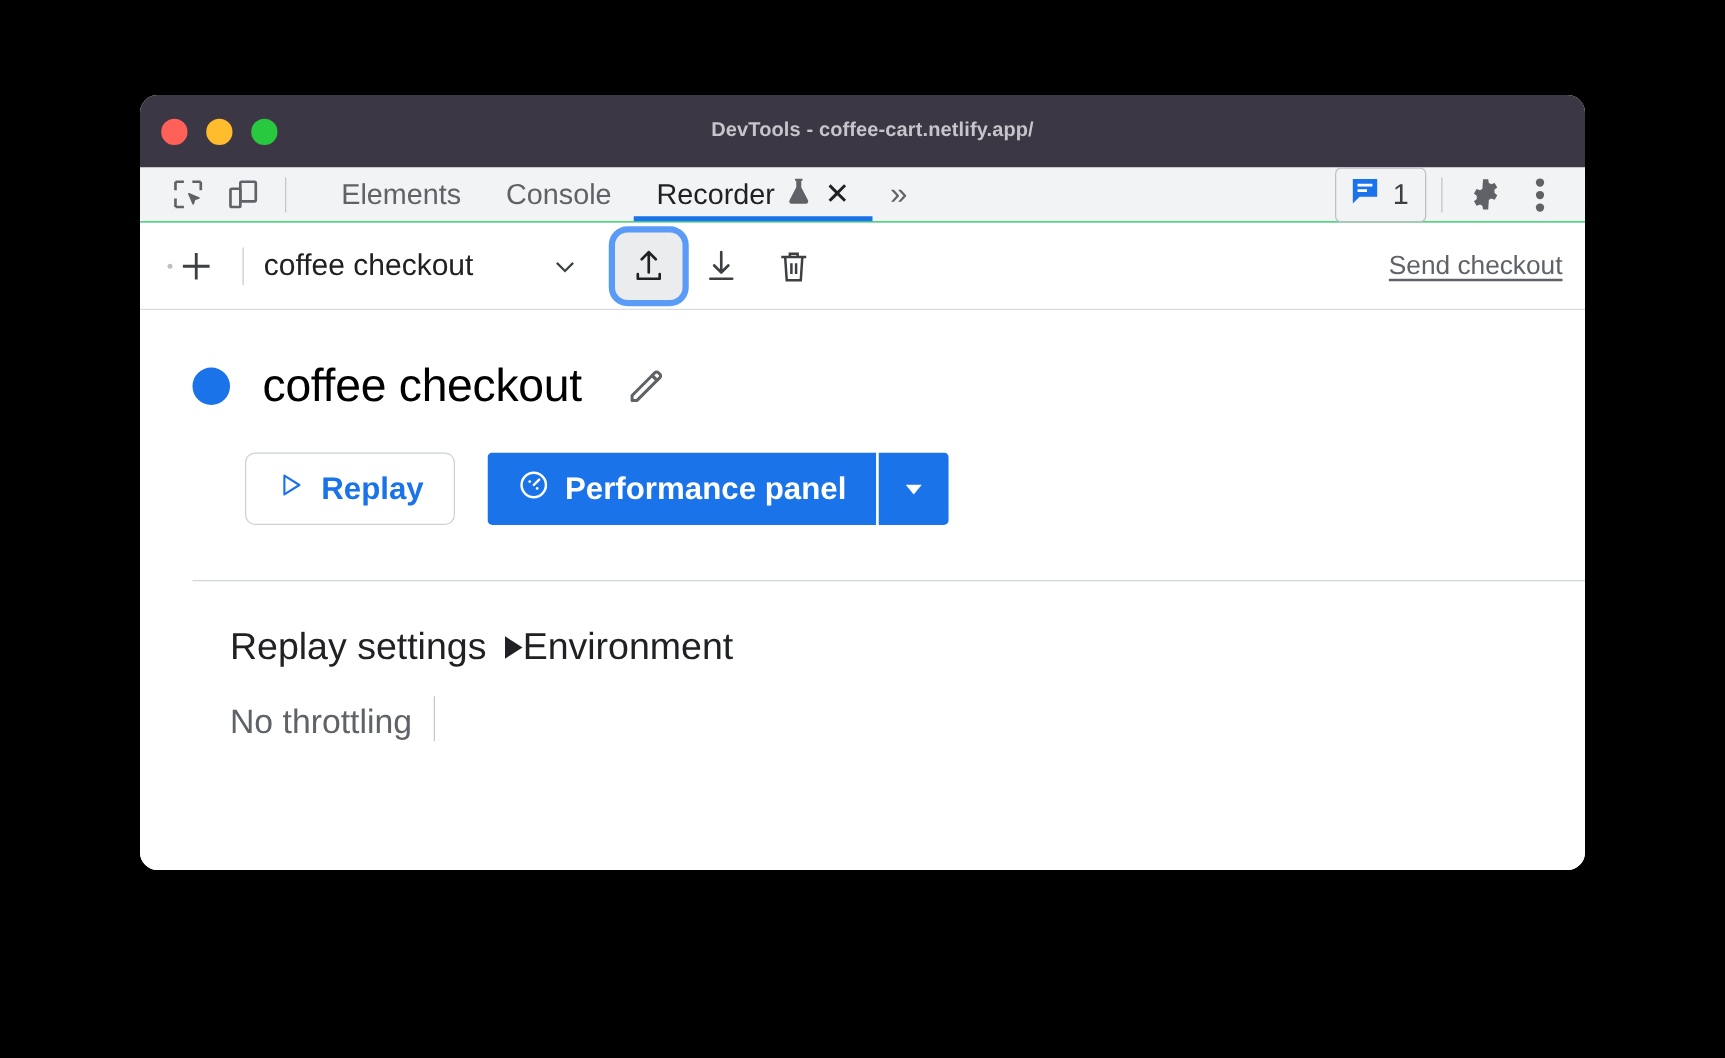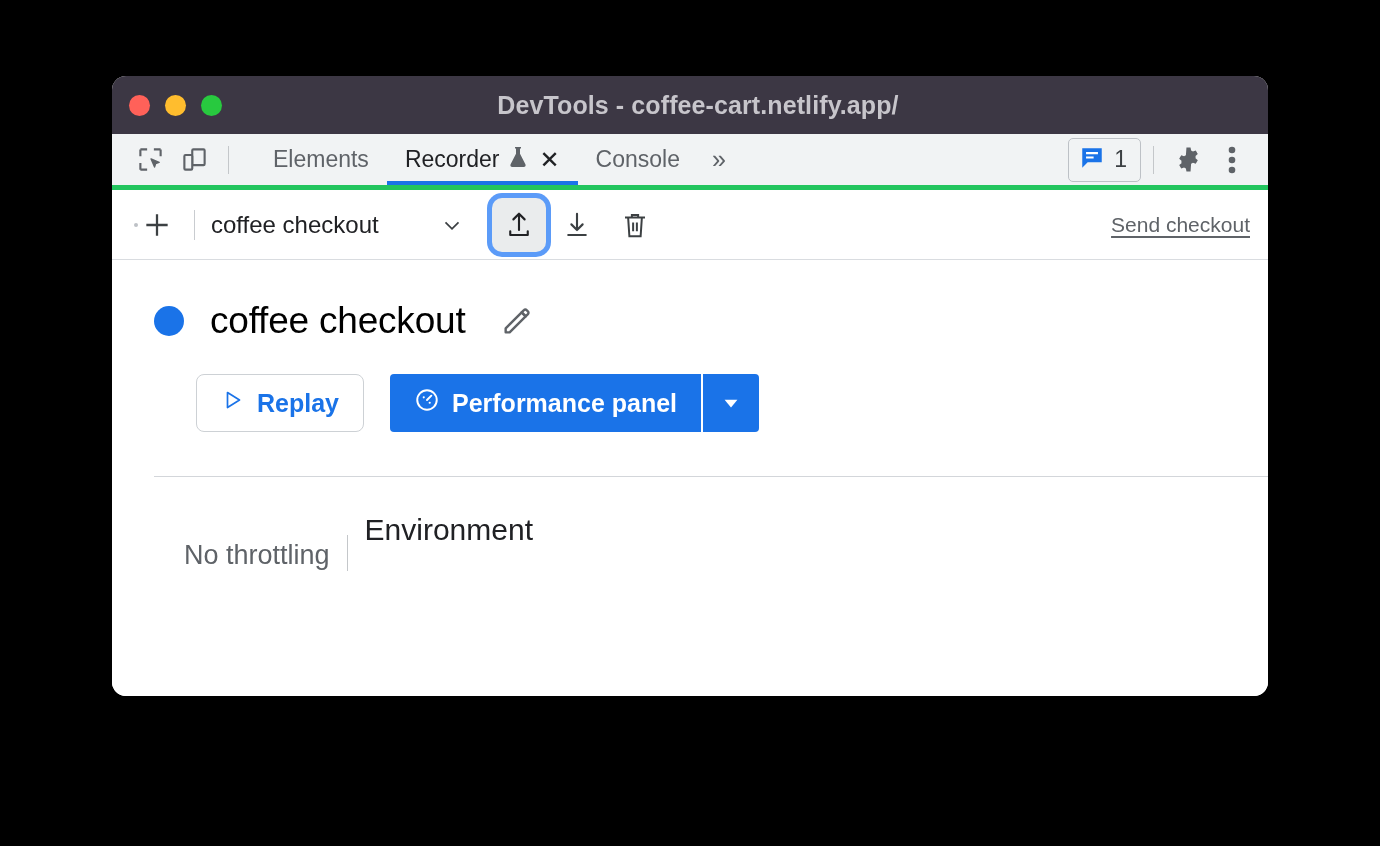--- a/index.html
+++ b/index.html
@@ -49,30 +49,30 @@
   }
   .light.red    { background: #ff6159; }
   .light.yellow { background: #ffbd2e; }
   .light.green  { background: #28c93f; }
 
   .window-title {
     position: absolute;
     left: 16px; right: 0;
     text-align: center;
     color: #c7c5cb;
-    font-size: 25px;
+    font-size: 16px;
     font-weight: bold;
     letter-spacing: 0.1px;
   }
 
   
   .tabbar {
-    height: 56px;
+    height: 44px;
     background: #f1f3f4;
-    border-bottom: 5px solid #22c55e;
+    border-bottom: 1px solid #22c55e;
     display: flex;
     align-items: center;
     padding: 0 14px 0 16px;
     flex: 0 0 auto;
     position: relative;
   }
   .tabbar-left {
     display: flex;
     align-items: center;
     height: 100%;
@@ -375,31 +375,31 @@
           <rect x="3" y="8" width="7" height="13" rx="1" fill="#f1f3f4"></rect>
         </svg>
       </div>
 
       <div class="vsep"></div>
 
       <div class="tabs">
         <div class="tab">
           <span>Elements</span>
         </div>
+        <div class="tab">
+          <span>Console</span>
+        </div>
         <div class="tab active">
           <span>Recorder</span>
           <span>
             <svg width="20" height="24" viewBox="0 0 20 24" fill="#5f6368">
               <path d="M7 2h6v1.5h-1v5.2l5.4 10.5c.7 1.3-.2 2.8-1.7 2.8H4.3c-1.5 0-2.4-1.5-1.7-2.8L8 8.7V3.5H7V2z"></path>
             </svg>
           </span>
           <span class="tab-close">✕</span>
-        </div>
-        <div class="tab">
-          <span>Console</span>
         </div>
       </div>
 
       <div class="chev-more">»</div>
     </div>
 
     <div class="tabbar-right">
       <div class="issues-badge">
         <span>
           <svg width="26" height="26" viewBox="0 0 24 24" fill="#1a73e8">
@@ -516,20 +516,24 @@
           </div>
         </div>
       </div>
 
       <div class="divider"></div>
     </div>
 
     <div class="settings">
 
       <div class="settings-col">
+        <div class="settings-head">
+          <span>Replay settings</span>
+          <span class="tri"></span>
+        </div>
         <div class="settings-vals">
           <span class="v">No throttling</span>
           <span class="val-sep"></span>
         </div>
       </div>
 
       <div class="settings-col env">
         <div class="settings-head">
           <span>Environment</span>
         </div>

